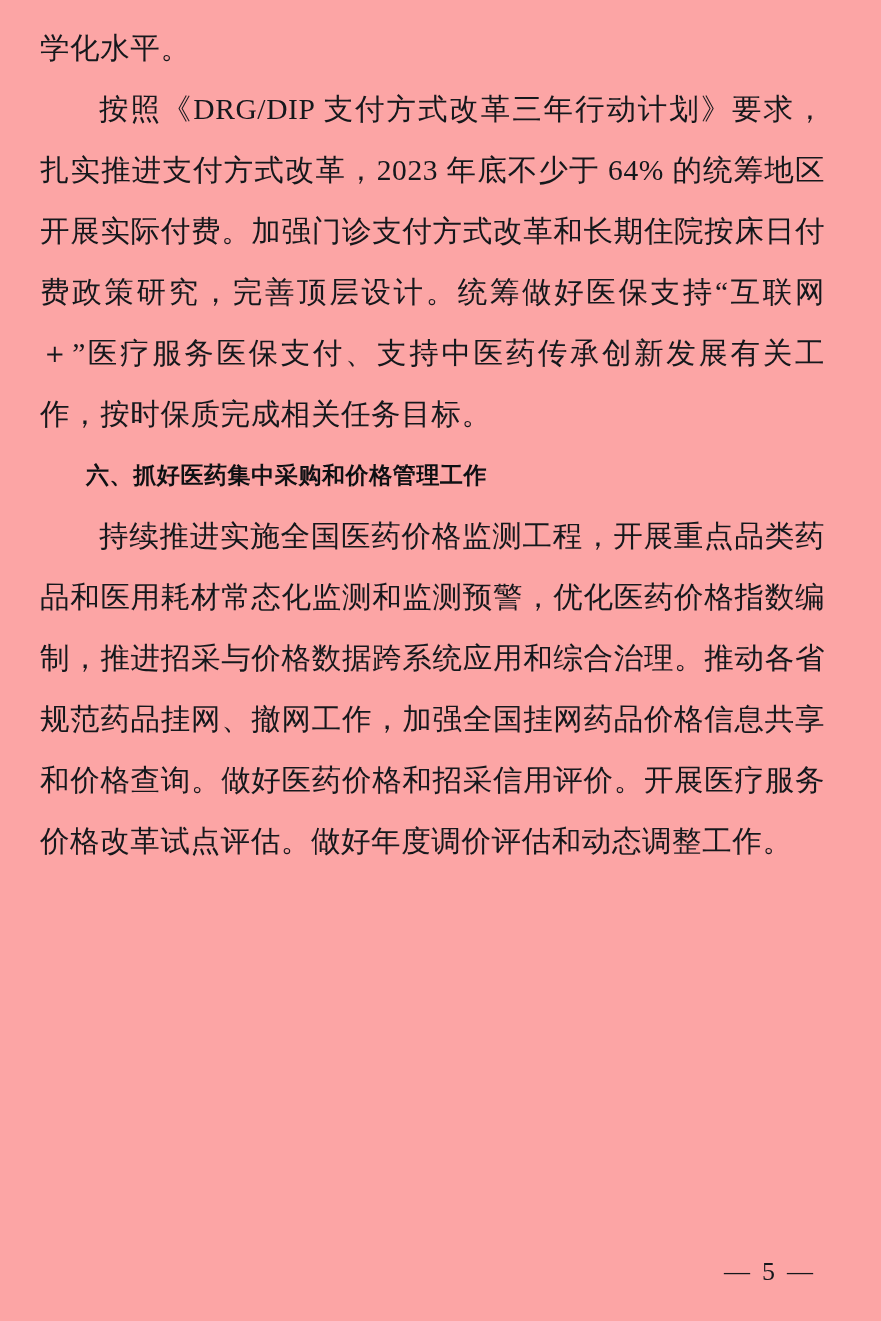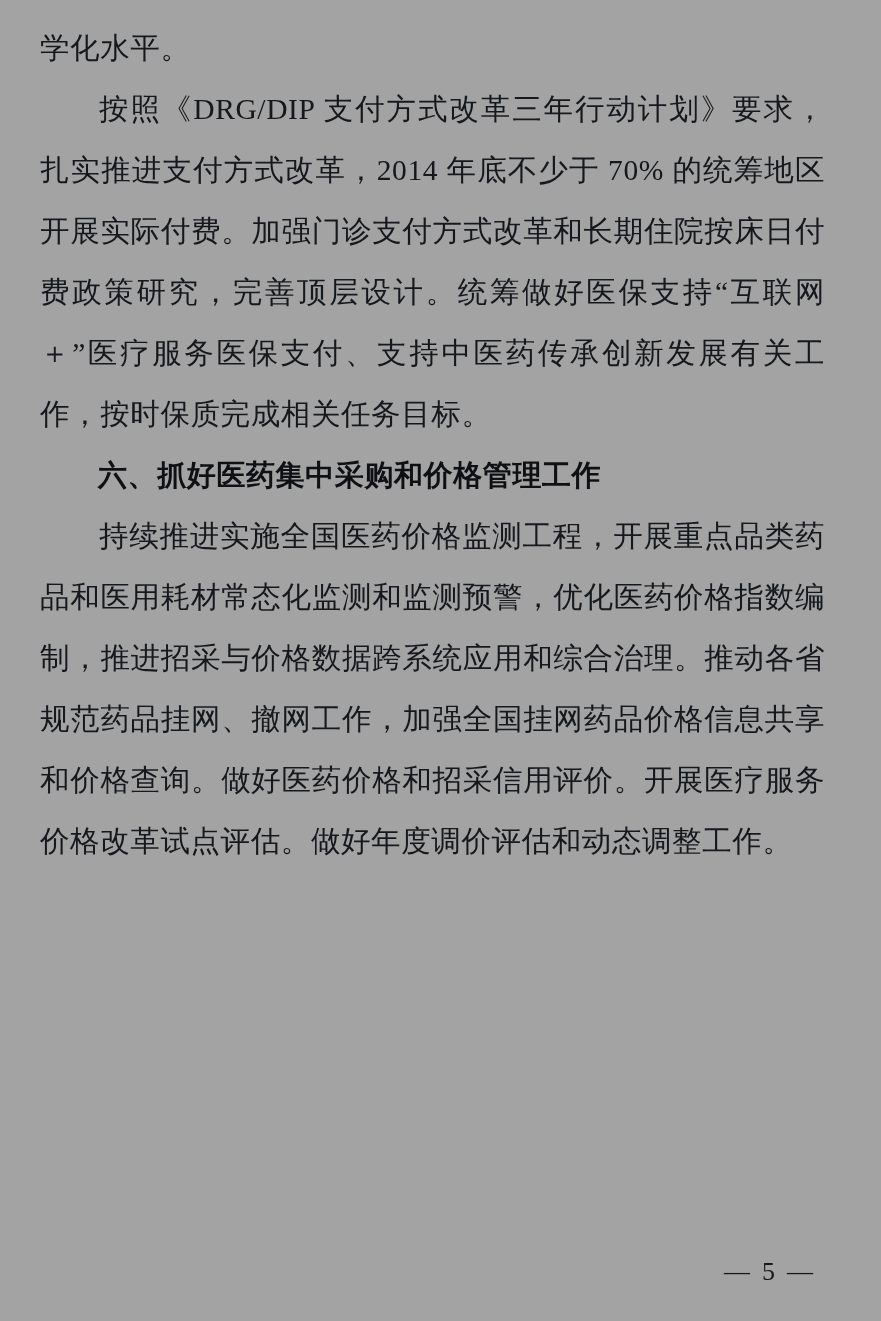--- a/index.html
+++ b/index.html
@@ -4,41 +4,41 @@
 <style>
   html, body {
     margin: 0;
     padding: 0;
     background: #ffffff;
   }
   .page {
     position: relative;
     width: 881px;
     height: 1321px;
-    background: #a3a3a3;
+    background: #fca5a5;
     box-sizing: border-box;
     padding: 18px 56px 0 40px;
     font-family: "Liberation Serif", "DejaVu Serif", serif;
     color: #1a1a1a;
     overflow: hidden;
   }
   .body-text {
     font-size: 29.5px;
     line-height: 61px;
     letter-spacing: 0.6px;
     text-align: justify;
     text-justify: inter-ideograph;
     margin: 0;
     color: #15181c;
   }
   .indent {
     text-indent: 2em;
   }
   .heading {
-    font-size: 29px;
+    font-size: 23px;
     line-height: 61px;
     letter-spacing: 0.6px;
     font-weight: bold;
     text-indent: 2em;
     margin: 0;
     color: #0e1013;
     font-family: "Liberation Sans", "DejaVu Sans", sans-serif;
   }
   .footer {
     position: absolute;
@@ -61,21 +61,21 @@
     min-width: 14px;
   }
 </style>
 </head>
 <body>
 
 <div class="page">
 
   <p class="body-text">学化水平。</p>
 
-  <p class="body-text indent">按照《DRG/DIP 支付方式改革三年行动计划》要求，扎实推进支付方式改革，2014 年底不少于 70% 的统筹地区开展实际付费。加强门诊支付方式改革和长期住院按床日付费政策研究，完善顶层设计。统筹做好医保支持“互联网＋”医疗服务医保支付、支持中医药传承创新发展有关工作，按时保质完成相关任务目标。</p>
+  <p class="body-text indent">按照《DRG/DIP 支付方式改革三年行动计划》要求，扎实推进支付方式改革，2023 年底不少于 64% 的统筹地区开展实际付费。加强门诊支付方式改革和长期住院按床日付费政策研究，完善顶层设计。统筹做好医保支持“互联网＋”医疗服务医保支付、支持中医药传承创新发展有关工作，按时保质完成相关任务目标。</p>
 
   <h2 class="heading">六、抓好医药集中采购和价格管理工作</h2>
 
 
   <p class="body-text indent">持续推进实施全国医药价格监测工程，开展重点品类药品和医用耗材常态化监测和监测预警，优化医药价格指数编制，推进招采与价格数据跨系统应用和综合治理。推动各省规范药品挂网、撤网工作，加强全国挂网药品价格信息共享和价格查询。做好医药价格和招采信用评价。开展医疗服务价格改革试点评估。做好年度调价评估和动态调整工作。</p>
 
   <div class="footer">
     <span class="dash">—</span><span class="pnum">5</span><span class="dash">—</span>
   </div>
 

